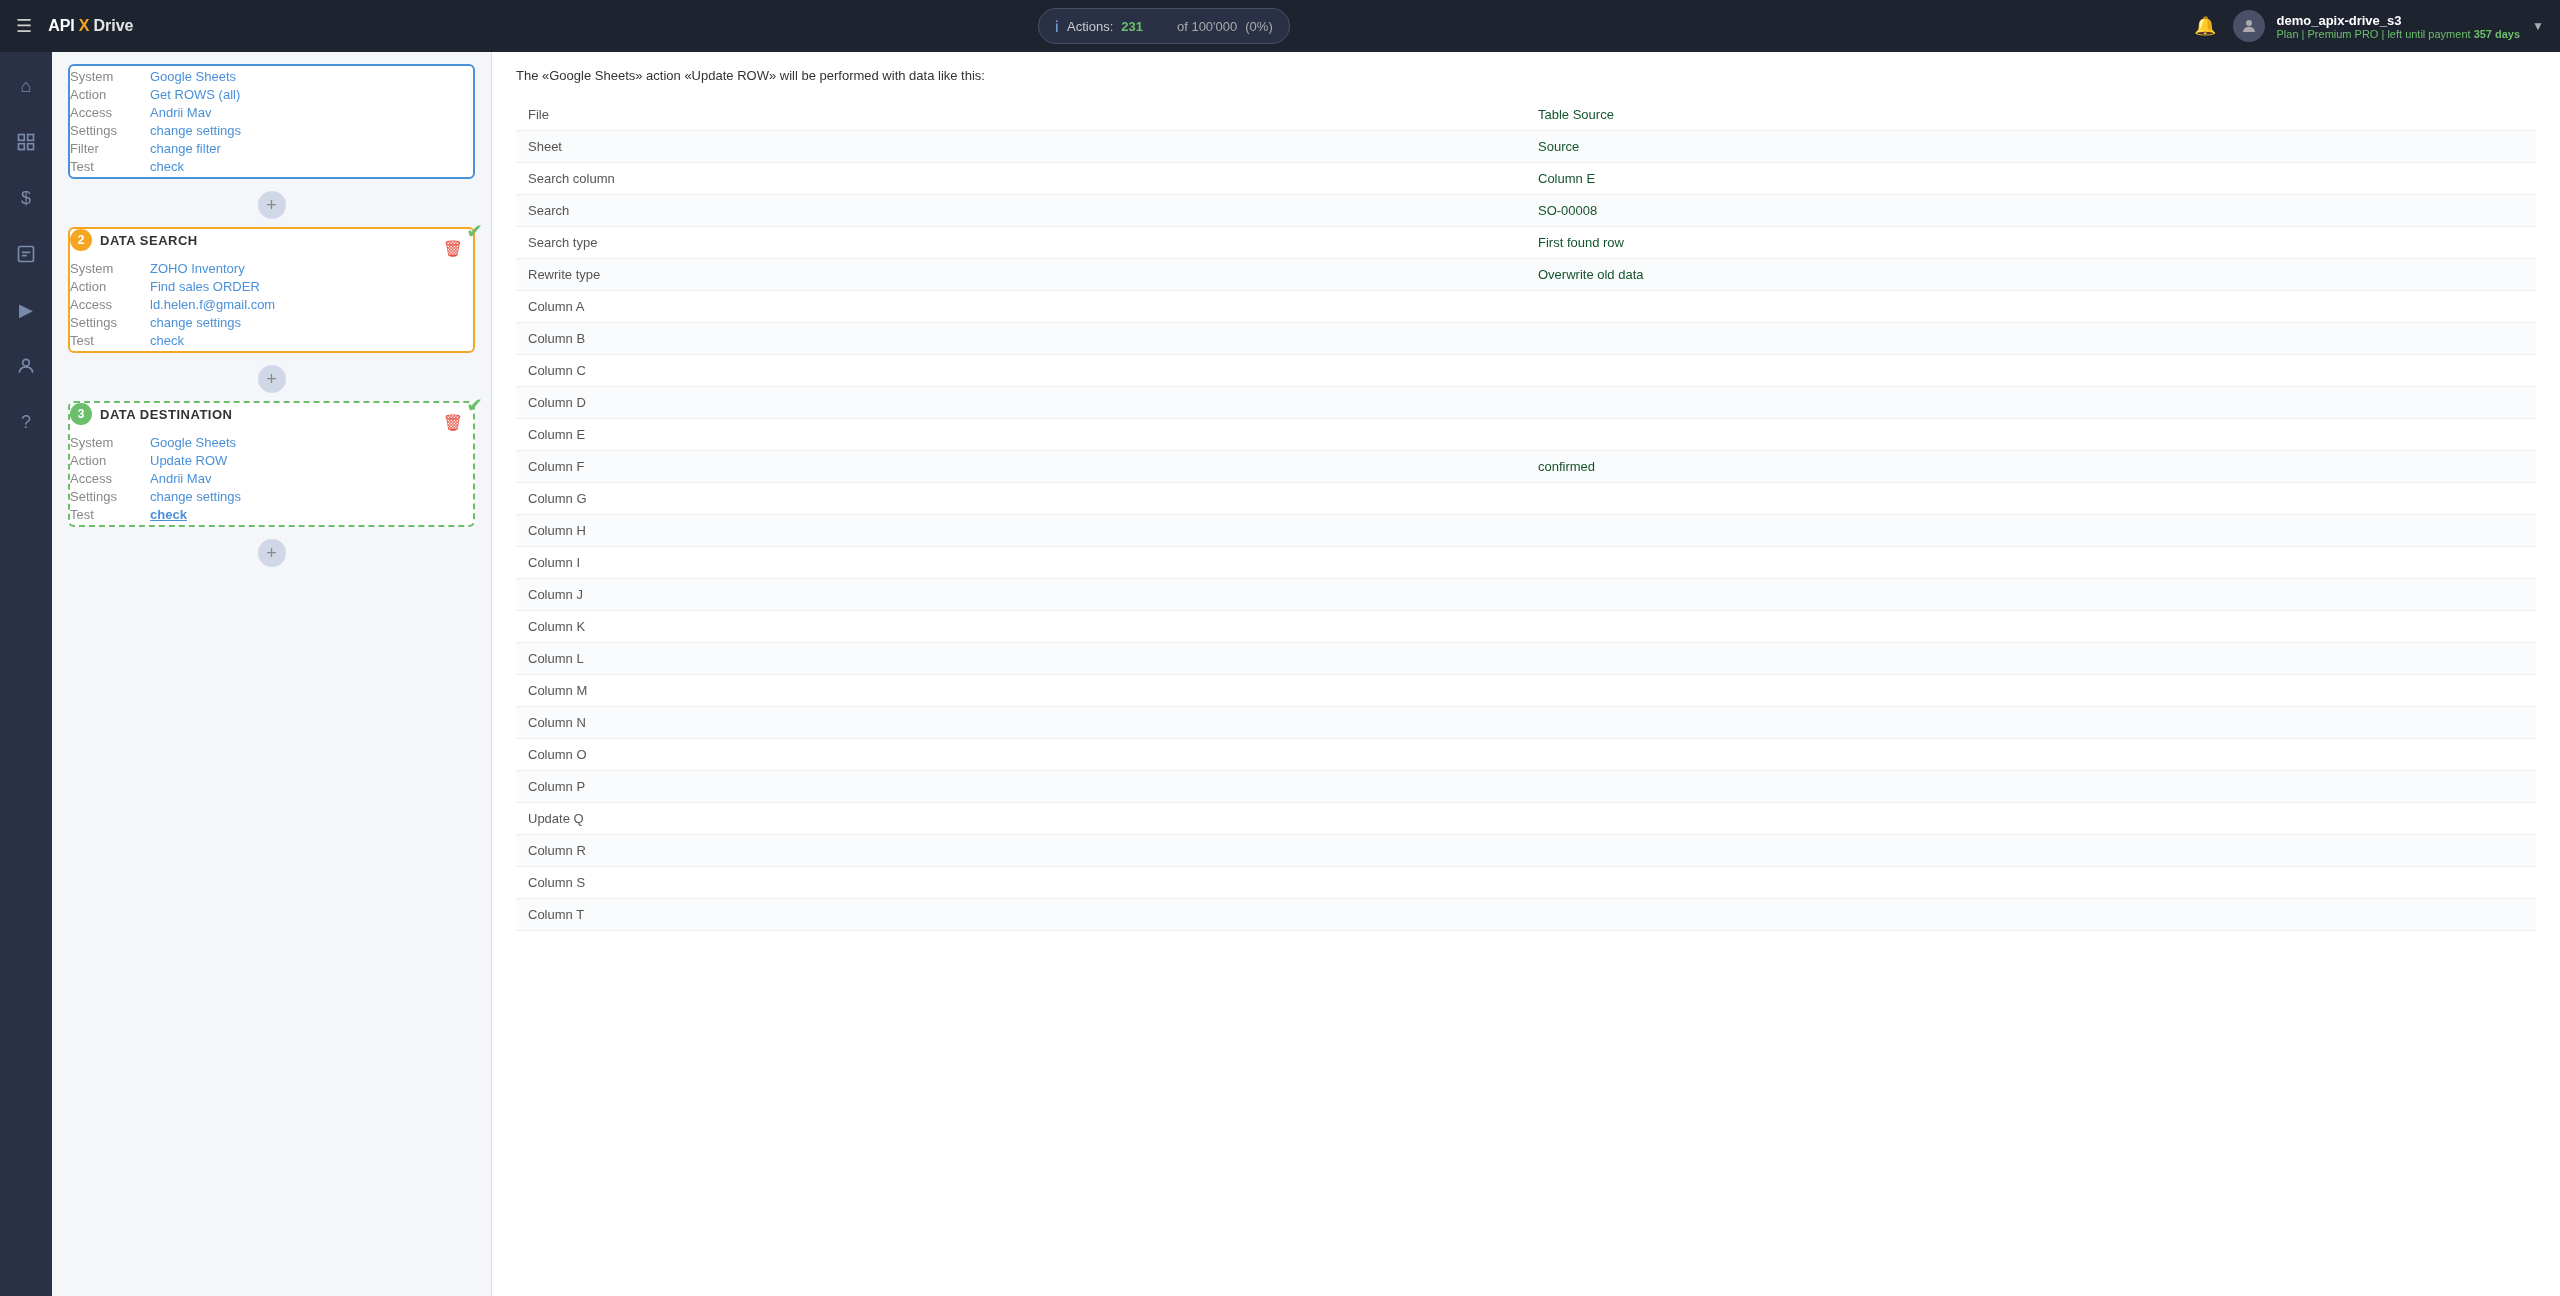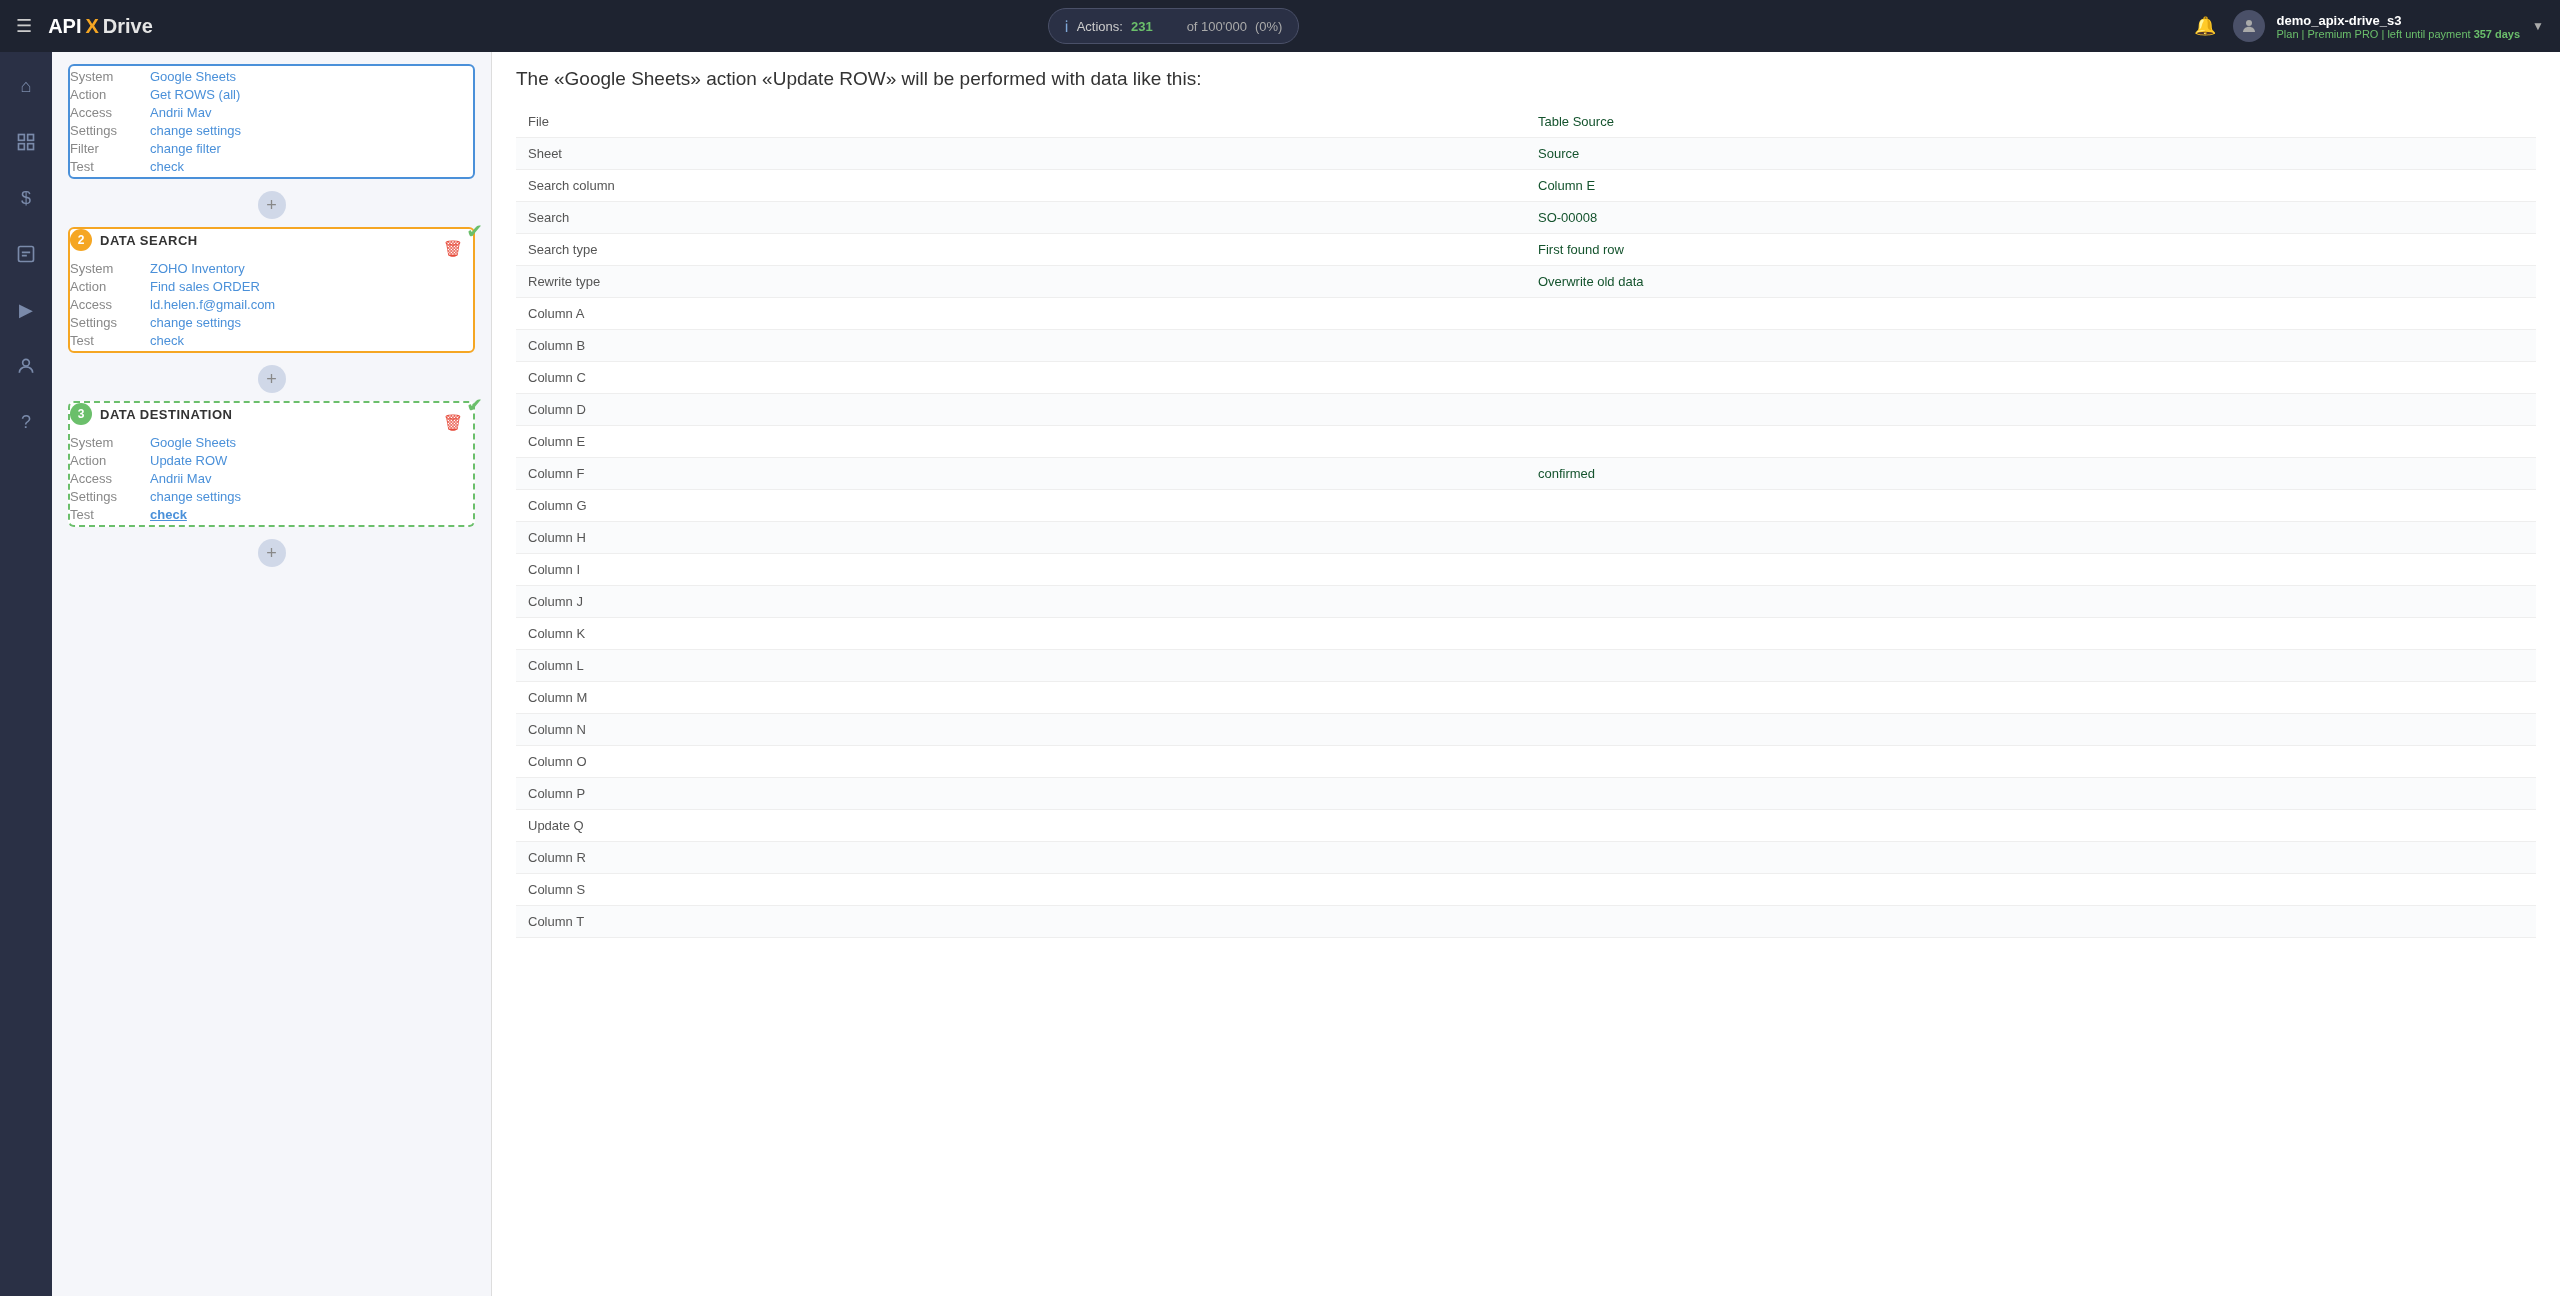--- a/index.html
+++ b/index.html
@@ -3,21 +3,21 @@
   <meta charset="utf-8">
   <style>
     * { box-sizing: border-box; margin: 0; padding: 0; }
     body { font-family: Arial, sans-serif; background: #f5f6fa; color: #333; font-size: 13px; overflow: hidden; height: 100vh; }
 
     
     .topbar {
       display: flex; align-items: center; background: #1e2330; color: #fff;
       height: 52px; padding: 0 16px; gap: 16px; position: fixed; top: 0; left: 0; right: 0; z-index: 100;
     }
-    .topbar-logo { display: flex; align-items: flex-start; gap: 4px; font-size: 20px; font-weight: bold; color: #fff; }
+    .topbar-logo { display: flex; align-items: flex-start; gap: 4px; font-size: 16px; font-weight: bold; color: #fff; }
     .logo-api { color: #fff; }
     .logo-x { color: #f5a623; }
     .logo-drive { color: #e5e5e5; }
     .topbar-center { flex: 1; display: flex; justify-content: center; }
     .actions-badge {
       background: #2a3045; border: 1px solid #4a5068; border-radius: 20px;
       padding: 6px 16px; display: flex; align-items: center; gap: 8px; font-size: 13px;
     }
     .actions-badge .info-icon { color: #7fa8d8; font-size: 16px; }
     .actions-text { color: #ccc; }
@@ -80,21 +80,21 @@
 
     .add-btn {
       display: flex; align-items: center; justify-content: center;
       width: 28px; height: 28px; border-radius: 50%; background: #d0d8e8;
       color: #888; font-size: 18px; cursor: pointer; margin: 8px auto;
     }
 
     
     .right-panel { flex: 1; background: #fff; overflow-y: auto; padding: 16px 24px; }
 
-    .right-header { font-size: 19px; color: #333; margin-bottom: 16px; font-weight: normal; }
+    .right-header { font-size: 13px; color: #333; margin-bottom: 16px; font-weight: normal; }
 
     .data-table { width: 100%; border-collapse: collapse; }
     .data-table tr { border-bottom: 1px solid #eee; }
     .data-table tr:nth-child(even) { background: #fafbfc; }
     .data-table td {
       padding: 8px 12px; font-size: 13px; color: #333; vertical-align: middle;
     }
     .data-table td:first-child { color: #555; width: 50%; }
     .data-table td:last-child { color: #14532d; }
   </style>

